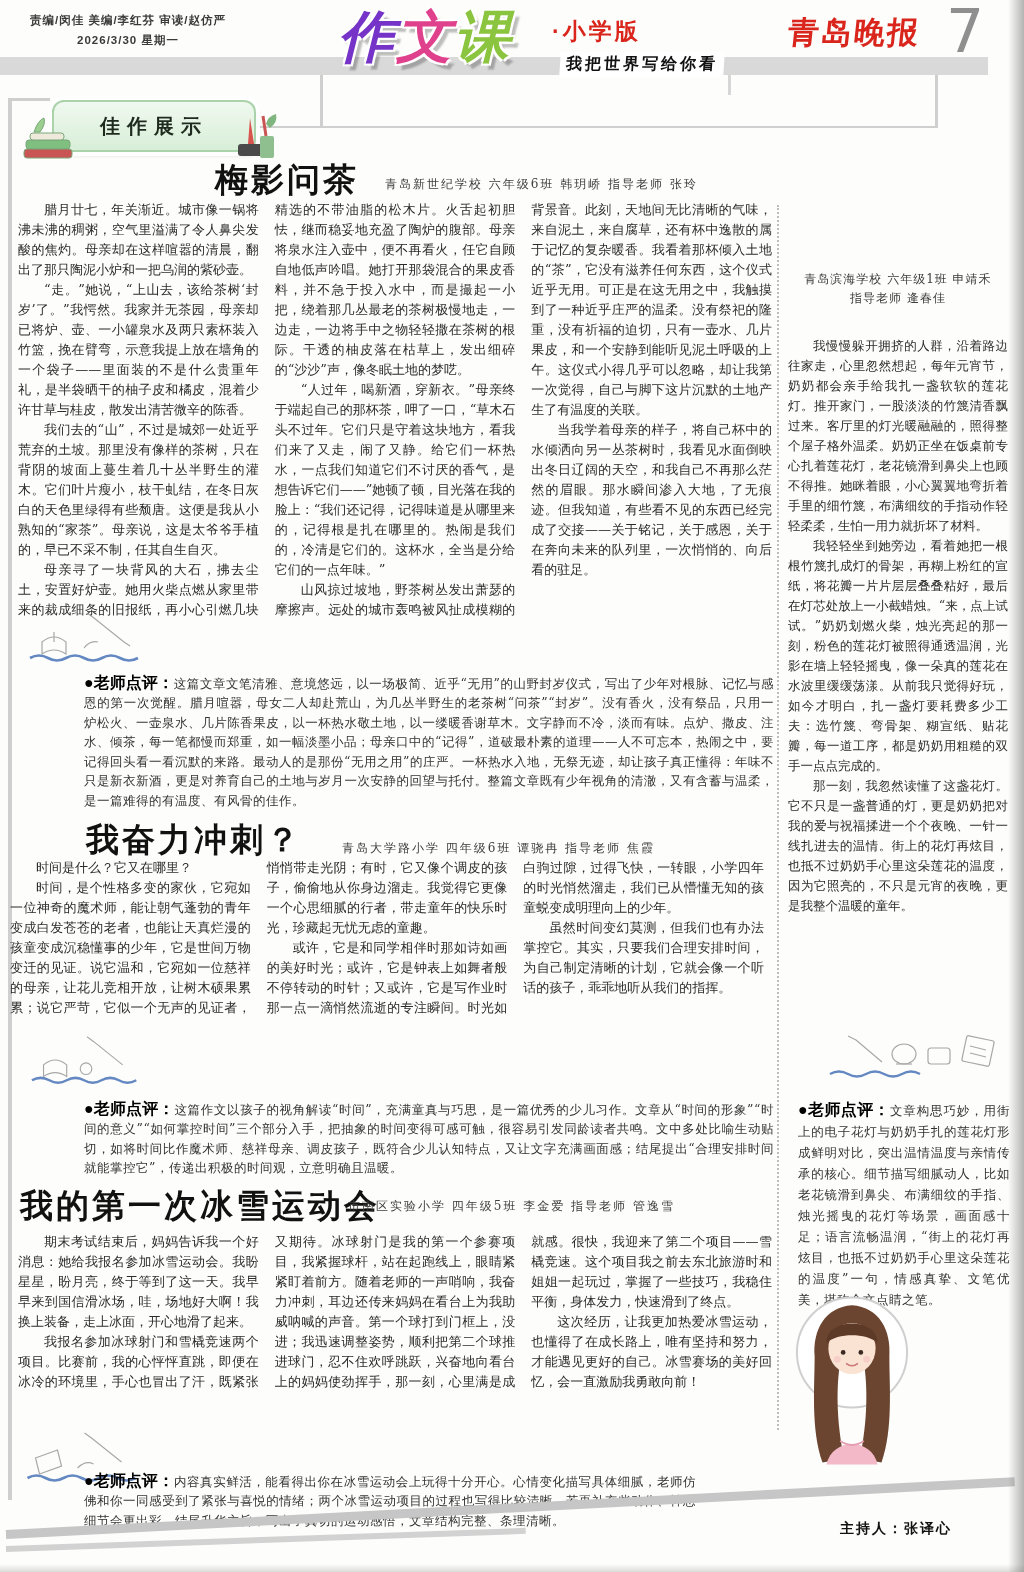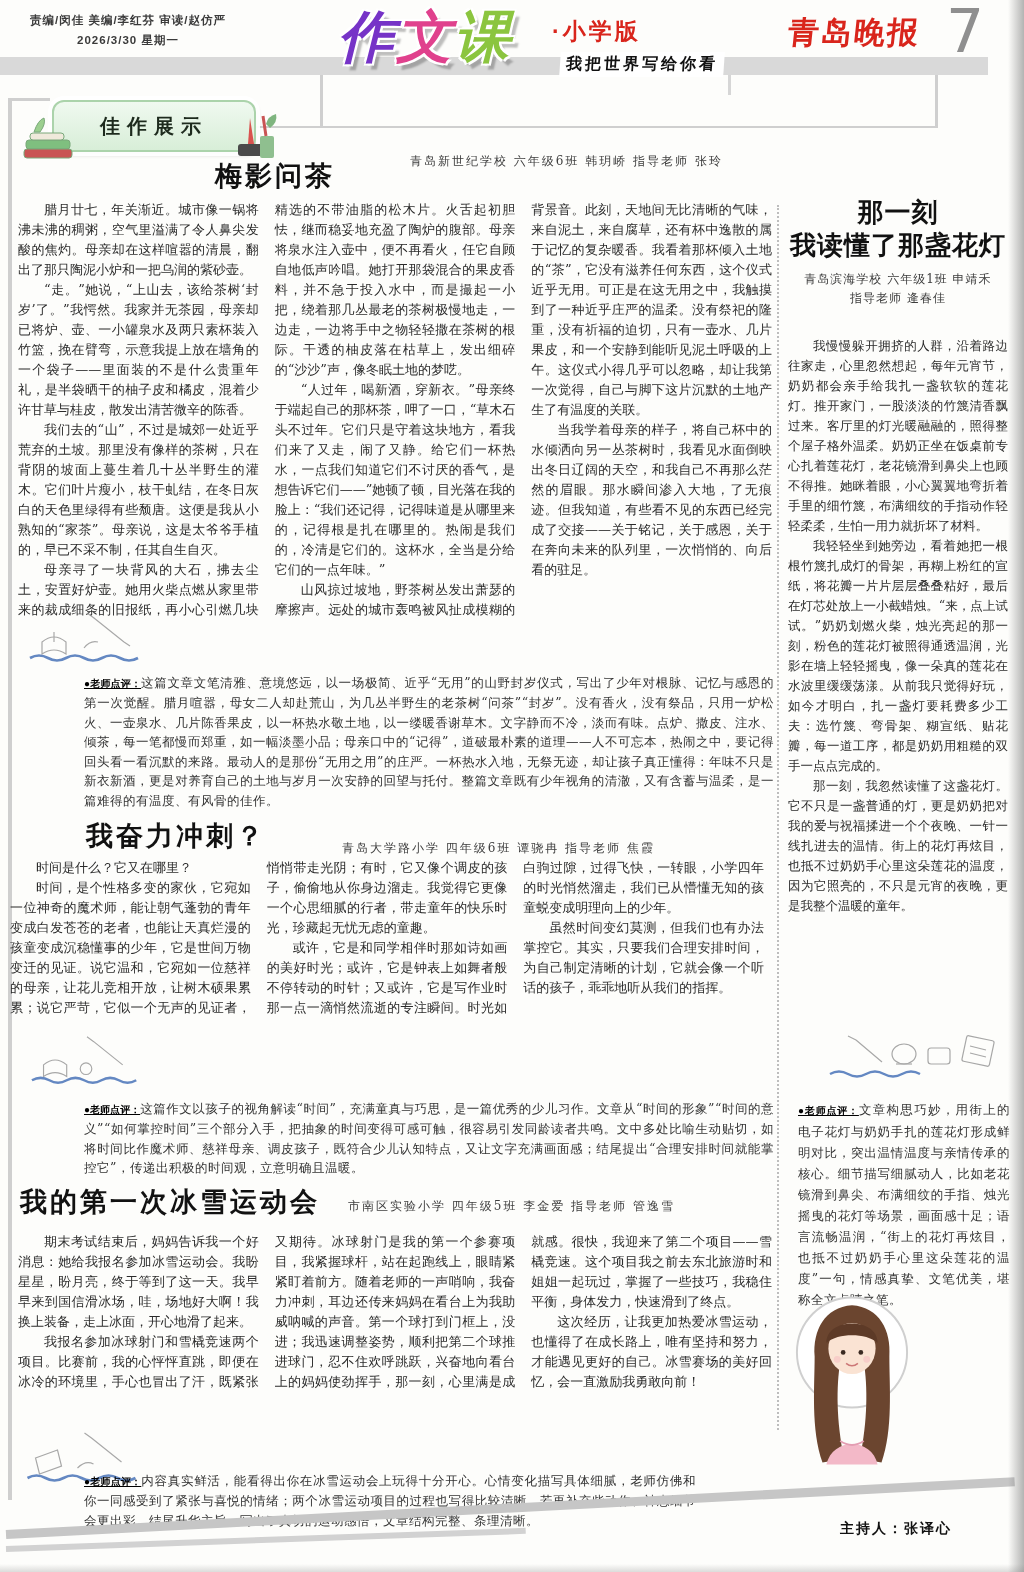--- a/index.html
+++ b/index.html
@@ -30,44 +30,44 @@
   .vstub{left:8px;top:98px;width:42px;height:3px;background:#cfcfcf;}
   
   .badge{left:52px;top:100px;width:200px;height:48px;background:linear-gradient(#f0f9f0,#d8eed8);
          border:2px solid #abd3ab;border-radius:12px;
          box-shadow:0 0 0 4px rgba(255,255,255,.95),2px 3px 4px rgba(0,0,0,.18);
          display:flex;align-items:center;justify-content:center;}
   .badge span{font-family:"Liberation Sans",sans-serif;font-weight:bold;font-size:20px;
               letter-spacing:7px;color:#1d2a1d;}
   
   .art-title{font-family:"Liberation Sans",sans-serif;font-weight:bold;color:#111;
-             font-size:27px;letter-spacing:3px;white-space:nowrap;}
+             font-size:33px;letter-spacing:3px;white-space:nowrap;}
   .byline{font-size:12px;color:#3d3d3d;letter-spacing:2px;white-space:nowrap;}
   .body3{column-count:3;column-gap:16px;font-size:13px;line-height:20px;text-align:justify;
          overflow:hidden;}
   .body3 p,.body1 p{margin:0;text-indent:2em;}
   .a1-title{left:215px;top:158px;}
-  .a1-byline{left:385px;top:153px;margin-left:25px;}
+  .a1-byline{left:385px;top:176px;}
   .a1-body{left:18px;top:200px;width:754px;height:442px;}
   .a2-titlebox{left:786px;top:196px;width:224px;text-align:center;}
   .a2-titlebox .t{font-family:"Liberation Sans",sans-serif;font-weight:bold;font-size:26px;
                   color:#111;letter-spacing:1px;line-height:33px;}
   .a2-byline{left:786px;top:270px;width:224px;text-align:center;font-size:12px;color:#3d3d3d;
              letter-spacing:1px;line-height:19px;}
   .body1{left:788px;top:336px;width:220px;height:706px;font-size:12.5px;line-height:20px;
          text-align:justify;overflow:hidden;}
   .a3-title{left:86px;top:818px;}
   .a3-byline{left:342px;top:840px;}
   .a3-body{left:10px;top:858px;width:754px;height:198px;}
   .a4-title{left:20px;top:1184px;}
   .a4-byline{left:348px;top:1198px;}
   .a4-body{left:18px;top:1232px;width:754px;height:206px;}
   
   .comment{font-size:12.5px;line-height:19.5px;color:#333;text-align:justify;letter-spacing:.5px;}
-  .comment b{font-family:"Liberation Sans",sans-serif;color:#000;font-size:10px;letter-spacing:0;text-decoration:underline;}
+  .comment b{font-family:"Liberation Sans",sans-serif;color:#000;font-size:16px;letter-spacing:0;}
   .cm1{left:84px;top:660px;width:690px;}
   .cm3{left:84px;top:1086px;width:690px;}
   .cm4{left:84px;top:1458px;width:612px;}
   .cm2{left:798px;top:1086px;width:212px;line-height:21px;}
   
   .dotted-div{left:777px;top:205px;height:1225px;border-left:2px dotted #bdbdbd;}
   .diag1{left:6px;top:1530px;width:1010px;height:9px;background:#c6c6c6;
          transform:rotate(-3deg);transform-origin:left center;}
   .diag2{left:6px;top:1546px;width:520px;height:6px;background:#d2d2d2;
          transform:rotate(-2deg);transform-origin:left center;}
@@ -143,24 +143,20 @@
       <path d="M30 24 l0 10"></path>
       <path d="M70 10 l30 24 m-30 -24 l-7 -5 m37 29 l6 4"></path>
       <path d="M60 40 q6 -8 14 -6"></path>
     </g>
     <path d="M6 50 q9 -5 18 0 t18 0 t18 0 t18 0 t18 0 t18 0" fill="none" stroke="#4a74b9" stroke-width="2.6"></path>
   </svg>
   <p class="abs comment cm1"><b>●老师点评：</b><span>这篇文章文笔清雅、意境悠远，以一场极简、近乎“无用”的山野封岁仪式，写出了少年对根脉、记忆与感恩的第一次觉醒。腊月喧嚣，母女二人却赴荒山，为几丛半野生的老茶树“问茶”“封岁”。没有香火，没有祭品，只用一炉松火、一壶泉水、几片陈香果皮，以一杯热水敬土地，以一缕暖香谢草木。文字静而不冷，淡而有味。点炉、撒皮、注水、倾茶，每一笔都慢而郑重，如一幅淡墨小品；母亲口中的“记得”，道破最朴素的道理——人不可忘本，热闹之中，要记得回头看一看沉默的来路。最动人的是那份“无用之用”的庄严。一杯热水入地，无祭无迹，却让孩子真正懂得：年味不只是新衣新酒，更是对养育自己的土地与岁月一次安静的回望与托付。整篇文章既有少年视角的清澈，又有含蓄与温柔，是一篇难得的有温度、有风骨的佳作。</span></p>
 
   <div class="abs dotted-div"></div>
 
-  <div class="abs a2-titlebox">
-    <div class="t">那一刻</div>
-    <div class="t">我读懂了那盏花灯</div>
-  </div>
   <div class="abs a2-byline">
     <div>青岛滨海学校 六年级1班 申靖禾</div>
     <div>指导老师 逄春佳</div>
   </div>
   <div class="abs body1">
     <p>我慢慢躲开拥挤的人群，沿着路边往家走，心里忽然想起，每年元宵节，奶奶都会亲手给我扎一盏软软的莲花灯。推开家门，一股淡淡的竹篾清香飘过来。客厅里的灯光暖融融的，照得整个屋子格外温柔。奶奶正坐在饭桌前专心扎着莲花灯，老花镜滑到鼻尖上也顾不得推。她眯着眼，小心翼翼地弯折着手里的细竹篾，布满细纹的手指动作轻轻柔柔，生怕一用力就折坏了材料。</p>
     <p>我轻轻坐到她旁边，看着她把一根根竹篾扎成灯的骨架，再糊上粉红的宣纸，将花瓣一片片层层叠叠粘好，最后在灯芯处放上一小截蜡烛。“来，点上试试。”奶奶划燃火柴，烛光亮起的那一刻，粉色的莲花灯被照得通透温润，光影在墙上轻轻摇曳，像一朵真的莲花在水波里缓缓荡漾。从前我只觉得好玩，如今才明白，扎一盏灯要耗费多少工夫：选竹篾、弯骨架、糊宣纸、贴花瓣，每一道工序，都是奶奶用粗糙的双手一点点完成的。</p>
     <p>那一刻，我忽然读懂了这盏花灯。它不只是一盏普通的灯，更是奶奶把对我的爱与祝福揉进一个个夜晚、一针一线扎进去的温情。街上的花灯再炫目，也抵不过奶奶手心里这朵莲花的温度，因为它照亮的，不只是元宵的夜晚，更是我整个温暖的童年。</p>
   </div>
 

